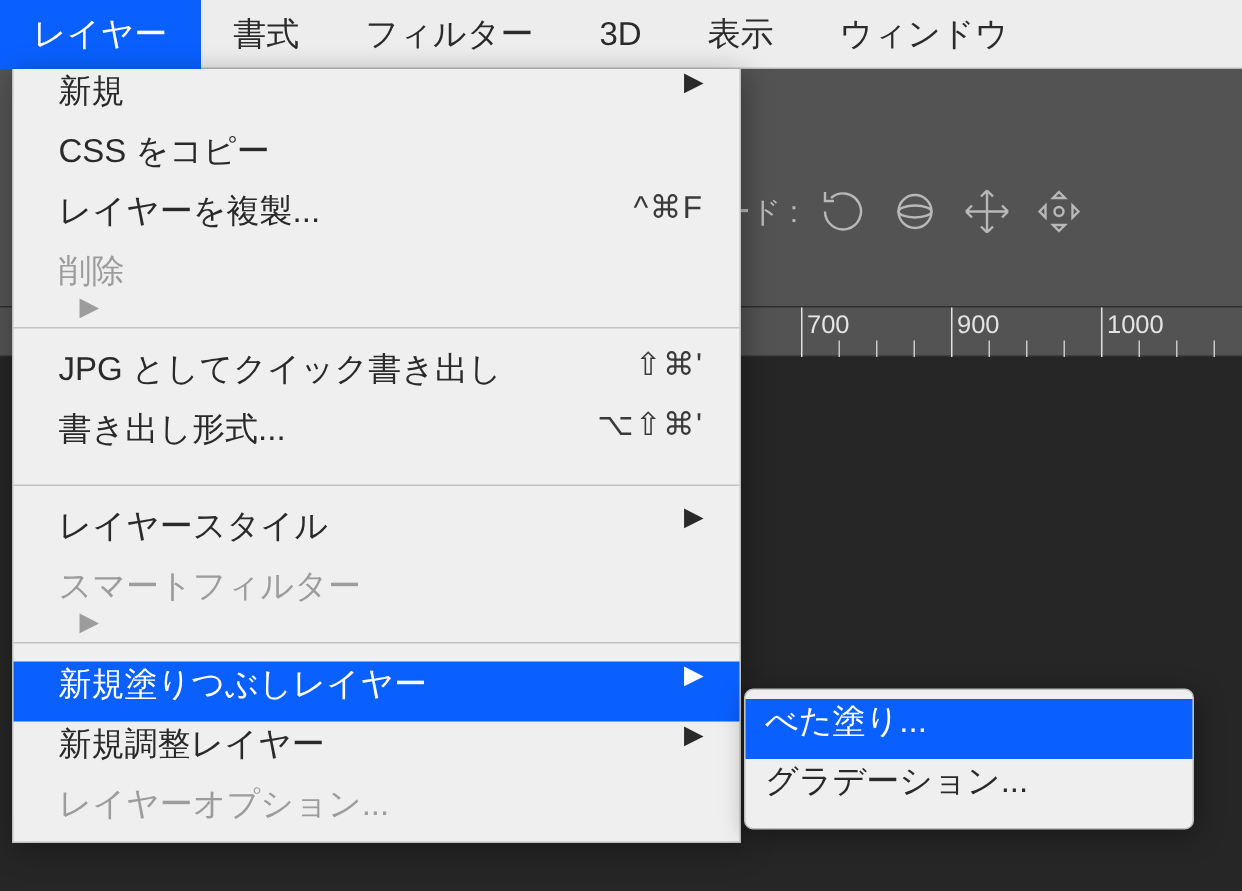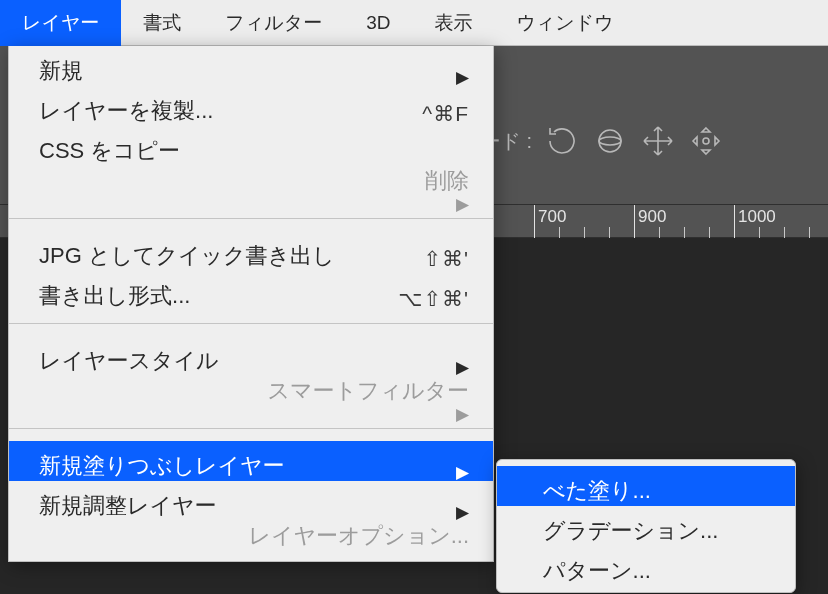--- a/index.html
+++ b/index.html
@@ -11,21 +11,21 @@
     position: relative;
     background: #535353;
   }
   .menubar {
     position: absolute;
     top: 0; left: 0; right: 0;
     height: 46px;
     background: #ededed;
     display: flex;
     align-items: center;
-    font-size: 19px;
+    font-size: 22px;
     color: #2b2b2b;
     border-bottom: 1px solid #bcbcbc;
   }
   .menubar-item {
     padding: 0 22px;
     height: 46px;
     display: flex;
     align-items: center;
     white-space: nowrap;
   }
@@ -103,21 +103,21 @@
     top: 46px;
     left: 8px;
     width: 486px;
     background: #efefef;
     border: 1px solid #bfbfbf;
     border-top: none;
     box-shadow: 2px 4px 18px rgba(0,0,0,0.35);
   }
   .menu-item {
     display: flex;
-    align-items: flex-end;
+    align-items: flex-start;
     height: 40px;
     padding: 0 24px 0 30px;
     font-size: 22px;
     color: #2a2a2a;
     white-space: nowrap;
   }
   .menu-item .label { flex: 1; }
   .menu-item .accel { color: #3a3a3a; font-size: 21px; letter-spacing: 1px; }
   .menu-item.disabled { color: #9c9c9c; flex-direction: column; }
   .menu-item.highlight {
@@ -141,21 +141,21 @@
     position: absolute;
     top: 459px;
     left: 496px;
     width: 300px;
     background: #efefef;
     border: 1px solid #bfbfbf;
     border-radius: 6px;
     box-shadow: 2px 4px 18px rgba(0,0,0,0.35);
     padding: 6px 0;
   }
-  .submenu .menu-item { padding: 0 46px; }
+  .submenu .menu-item { padding: 0 13px; }
 </style>
 </head>
 <body>
 
 <div class="app-bg"></div>
 
 <div class="toolbar">
   <div class="option-row">
     <span>モード :</span>
     <span class="tool-icon">
@@ -219,25 +219,25 @@
   <div class="menubar-item">ウィンドウ</div>
 </div>
 
 <div class="dropdown">
 
   <div class="menu-item">
     <span class="label">新規</span>
     <span class="submenu-arrow">▶</span>
   </div>
   <div class="menu-item">
+    <span class="label">CSS をコピー</span>
+  </div>
+  <div class="menu-item">
     <span class="label">レイヤーを複製...</span>
     <span class="accel">^⌘F</span>
-  </div>
-  <div class="menu-item">
-    <span class="label">CSS をコピー</span>
   </div>
   <div class="menu-item disabled">
     <span class="label">削除</span>
     <span class="submenu-arrow">▶</span>
   </div>
   <div class="menu-sep"></div>
 
   <div class="menu-item">
     <span class="label">JPG としてクイック書き出し</span>
     <span class="accel">⇧⌘'</span>
@@ -271,16 +271,13 @@
   </div>
 </div>
 
 <div class="submenu">
   <div class="menu-item highlight">
     <span class="label">べた塗り...</span>
   </div>
   <div class="menu-item">
     <span class="label">グラデーション...</span>
   </div>
-  <div class="menu-item">
-    <span class="label">パターン...</span>
-  </div>
 </div>
 
 </body></html>

